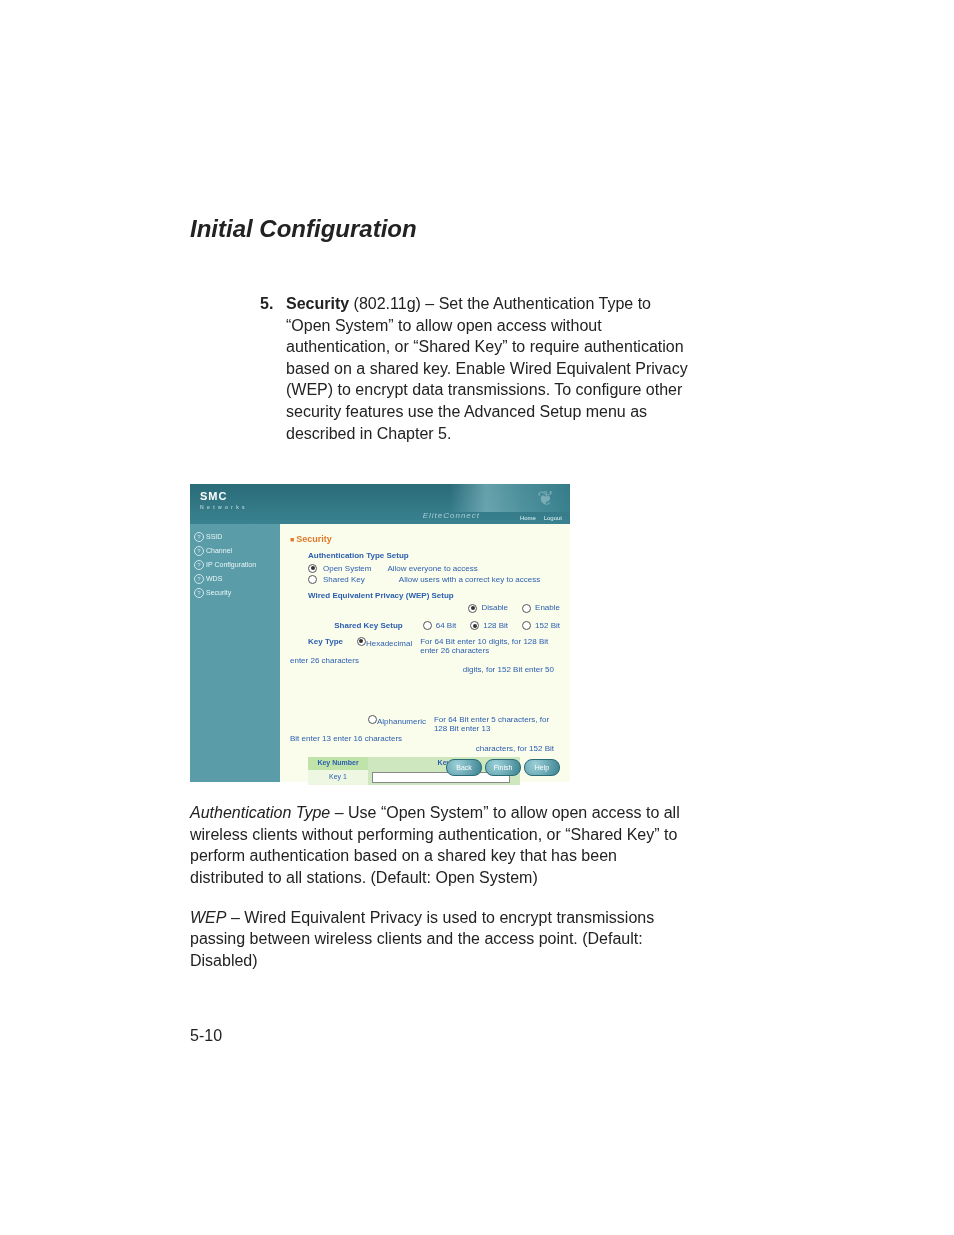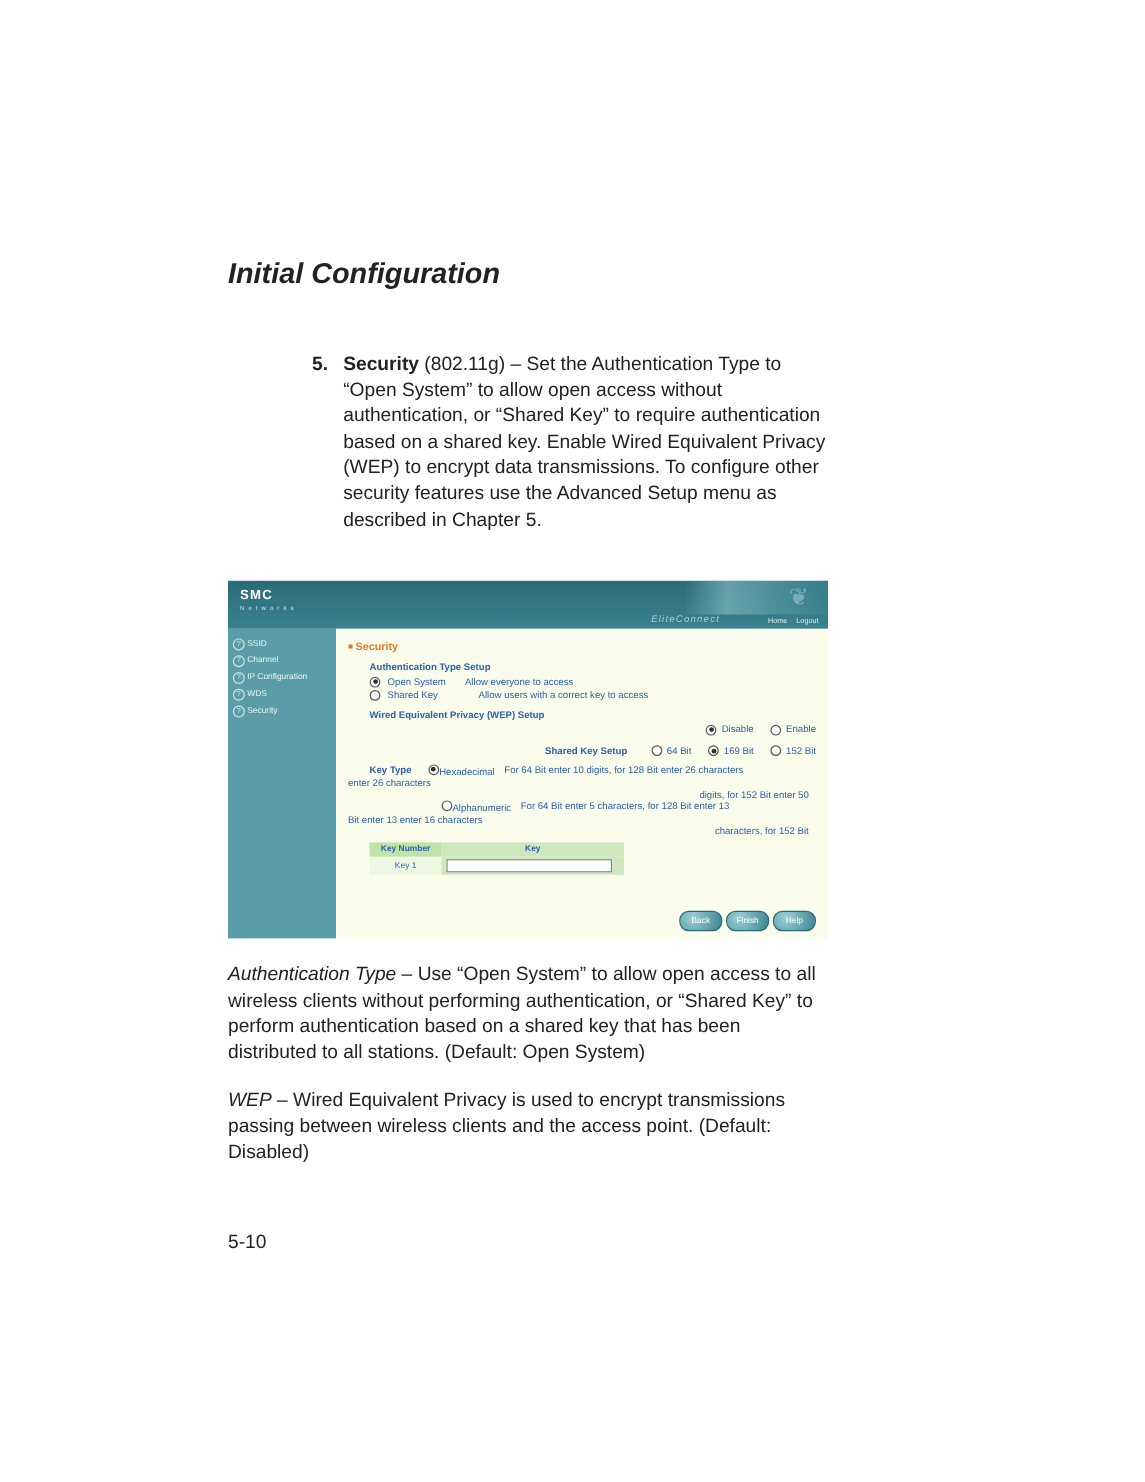--- a/index.html
+++ b/index.html
@@ -45,21 +45,21 @@
   .page-number {
     position: absolute;
     left: 190px;
     bottom: 190px;
     font-size: 16px;
   }
 
   
   .shot {
     position: relative;
-    width: 500px;
+    width: 380px;
     height: 298px;
     margin: 0 0 20px 0;
     font-size: 8px;
     line-height: 1.2;
     font-family: Verdana, Arial, sans-serif;
     box-sizing: border-box;
   }
   .shot-banner {
     height: 40px;
     background: linear-gradient(#2a6b78, #3a8290);
@@ -323,39 +323,39 @@
           <div style="height:8px"></div>
 
           <div class="inline-group">
             <span class="kv-label">Shared Key Setup</span>
             <span class="opt">
                 <span class="radio"></span>
                 <span class="opt-label">64 Bit</span>
               </span>
             <span class="opt">
                 <span class="radio checked"></span>
-                <span class="opt-label">169 Bit</span>
+                <span class="opt-label">128 Bit</span>
               </span>
             <span class="opt">
                 <span class="radio"></span>
                 <span class="opt-label">152 Bit</span>
               </span>
           </div>
 
           <div style="height:6px"></div>
 
           <div style="margin-left:18px; display:flex; gap:8px; align-items:flex-start;">
             <span class="kv-label">Key Type</span>
             <span class="opt"><span class="radio checked"></span><span class="opt-label">Hexadecimal</span></span>
             <span class="hint" style="flex:1">For 64 Bit enter 10 digits, for 128 Bit enter 26 characters</span>
           </div>
           <div class="left-hint">enter 26 characters</div>
           <div class="hint" style="text-align:right; margin-right:6px;">digits, for 152 Bit enter 50</div>
 
-          <div style="margin-left:78px; display:flex; gap:8px; align-items:flex-start;">
+          <div style="margin-left:78px; display:flex; gap:8px; align-items:flex-start;margin-top:40px;">
             <span class="opt"><span class="radio"></span><span class="opt-label">Alphanumeric</span></span>
             <span class="hint" style="flex:1">For 64 Bit enter 5 characters, for 128 Bit enter 13</span>
           </div>
           <div class="left-hint">Bit enter 13 enter 16 characters</div>
           <div class="hint" style="text-align:right; margin-right:6px;">characters, for 152 Bit</div>
 
           <table class="key-table" style="margin-left:18px;">
             <tbody>
                 <tr>
               <th style="width:48px">Key Number</th>

